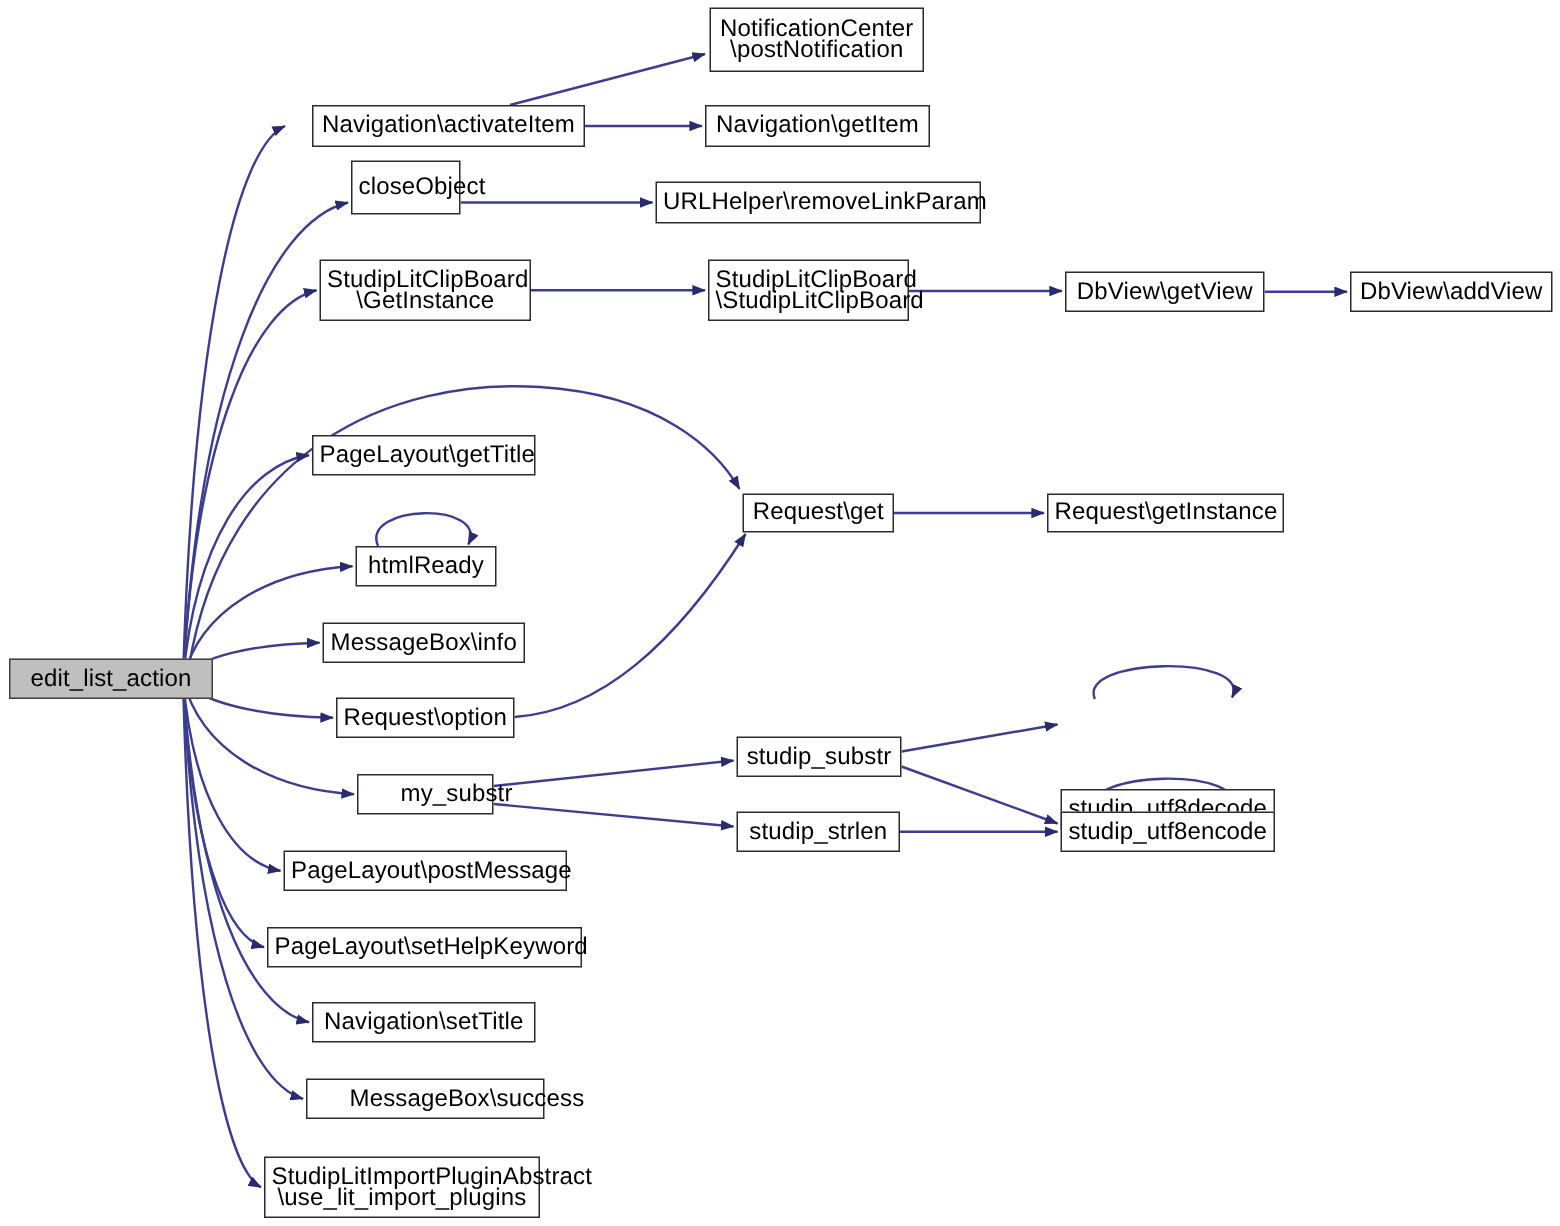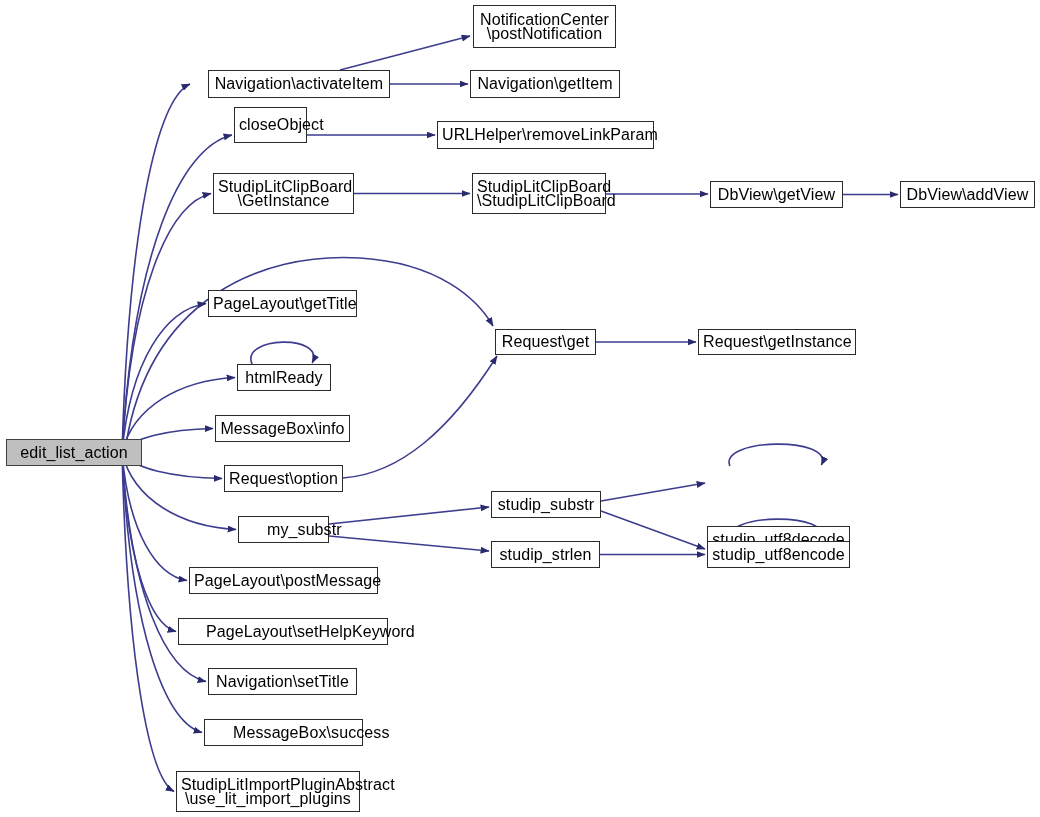--- a/index.html
+++ b/index.html
@@ -112,19 +112,19 @@
       <div class="gnode" style="left: 698px; top: 329px; width: 158px; height: 26px;"><span class="nlabel">Request\getInstance</span></div>
       <div class="gnode" style="left: 237px; top: 364px; width: 94px; height: 27px;"><span class="nlabel">htmlReady</span></div>
       <div class="gnode" style="left: 215px; top: 415px; width: 135px; height: 27px;"><span class="nlabel">MessageBox\info</span></div>
       <div class="gnode" style="left: 224px; top: 465px; width: 119px; height: 27px; text-align: center;"><span class="nlabel">Request\option</span></div>
       <div class="gnode" style="left: 707px; top: 494px; width: 143px; height: 27px; margin-top: 32px;"><span class="nlabel">studip_utf8decode</span></div>
       <div class="gnode" style="left: 238px; top: 516px; width: 91px; height: 27px; padding-left: 24px;"><span class="nlabel">my_substr</span></div>
       <div class="gnode" style="left: 491px; top: 491px; width: 110px; height: 27px;"><span class="nlabel">studip_substr</span></div>
       <div class="gnode" style="left: 491px; top: 541px; width: 109px; height: 27px;"><span class="nlabel">studip_strlen</span></div>
       <div class="gnode" style="left: 707px; top: 541px; width: 143px; height: 27px;"><span class="nlabel">studip_utf8encode</span></div>
       <div class="gnode" style="left: 189px; top: 567px; width: 189px; height: 27px;"><span class="nlabel">PageLayout\postMessage</span></div>
-      <div class="gnode" style="left: 178px; top: 618px; width: 210px; height: 27px; padding-left: 23px;"><span class="nlabel">PageLayout\setHelpKeyword</span></div>
+      <div class="gnode" style="left: 178px; top: 618px; width: 210px; height: 27px;"><span class="nlabel">PageLayout\setHelpKeyword</span></div>
       <div class="gnode" style="left: 208px; top: 668px; width: 149px; height: 27px;"><span class="nlabel">Navigation\setTitle</span></div>
       <div class="gnode" style="left: 204px; top: 719px; width: 159px; height: 27px; padding-left: 24px;"><span class="nlabel">MessageBox\success</span></div>
       <div class="gnode" style="left: 176px; top: 771px; width: 184px; height: 41px;"><span class="nlabel">StudipLitImportPluginAbstract
 \use_lit_import_plugins</span></div>
     </div>
 </div>
 
 </body></html>

